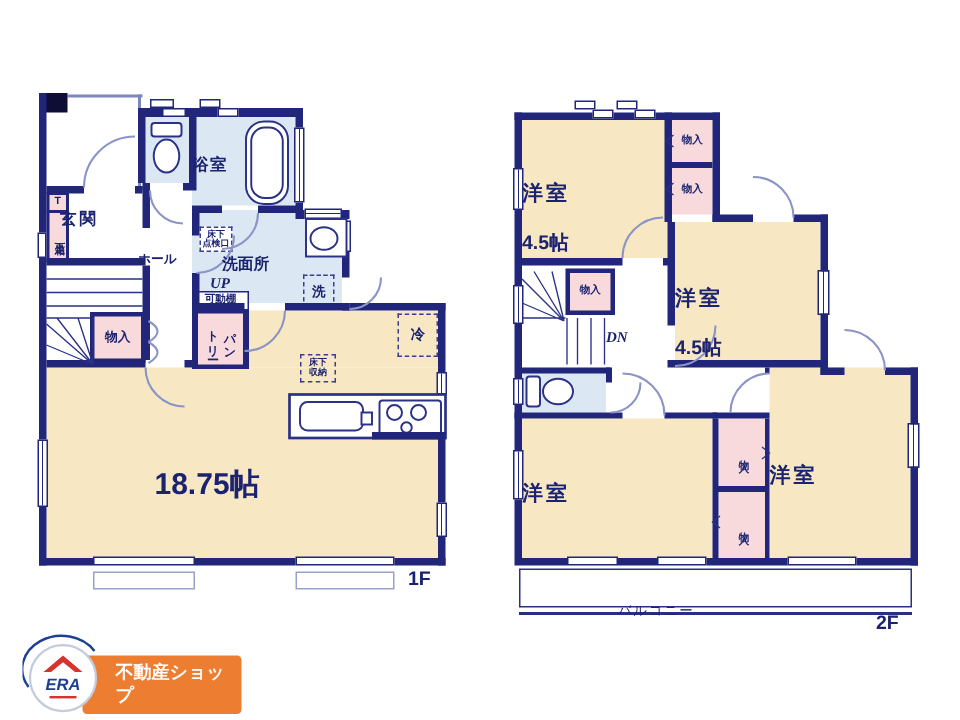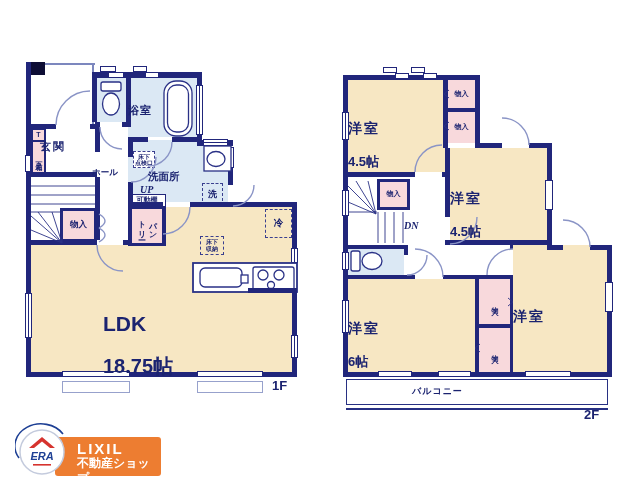--- a/index.html
+++ b/index.html
@@ -145,48 +145,45 @@
       <ellipse cx="372" cy="261" rx="10" ry="8.5"></ellipse>
     </g>
   </svg>
 
   <div class="lbl" style="left:40px;top:140px;width:40px;font-size:11px;letter-spacing:2px;">玄関</div>
   <div class="lbl" style="left:128px;top:104px;width:48px;font-size:11px;letter-spacing:1px;">浴室</div>
   <div class="lbl" style="left:148px;top:170px;width:60px;font-size:10.5px;">洗面所</div>
   <div class="lbl" style="left:92px;top:168px;width:36px;font-size:8.5px;">ホール</div>
   <div class="lbl serifital" style="left:94px;top:184px;width:24px;font-size:10px;margin-left:46px;">UP</div>
   <div class="lbl" style="left:103px;top:294px;width:120px;">
-    <div style="font-size:21px;">LDK</div>
     <div style="font-size:20px;">18.75帖</div>
   </div>
   <div class="lbl" style="left:272px;top:379px;width:30px;font-size:13px;">1F</div>
 
   <div class="lbl" style="left:348px;top:102px;width:97px;">
     <div style="font-size:14px;letter-spacing:2px;">洋室</div>
     <div style="font-size:13px;">4.5帖</div>
   </div>
   <div class="lbl" style="left:450px;top:172px;width:97px;">
     <div style="font-size:14px;letter-spacing:2px;">洋室</div>
     <div style="font-size:13px;">4.5帖</div>
   </div>
   <div class="lbl" style="left:348px;top:302px;width:127px;">
     <div style="font-size:14px;letter-spacing:2px;">洋室</div>
-    <div style="font-size:13px;">6帖</div>
   </div>
   <div class="lbl" style="left:513px;top:290px;width:94px;">
     <div style="font-size:14px;letter-spacing:2px;">洋室</div>
   </div>
   <div class="lbl serifital" style="left:404px;top:220px;width:26px;font-size:10px;">DN</div>
-  <div class="lbl" style="left:412px;top:386px;width:130px;font-size:9px;font-weight:bold;letter-spacing:1px;">バルコニー</div>
+  <div class="lbl" style="left:412px;top:402px;width:130px;font-size:9px;font-weight:normal;letter-spacing:1px;">バルコニー</div>
   <div class="lbl" style="left:584px;top:408px;width:30px;font-size:13px;">2F</div>
 
 
   <div id="logo">
     <div id="logo-rect">
-      <div id="logo-brand">LIXIL</div>
       <div id="logo-sub">不動産ショップ</div>
     </div>
     <svg id="era" width="56" height="58">
       <circle cx="27" cy="30" r="22" fill="#fff" stroke="#c4cbdd" stroke-width="1.5"></circle>
       <path d="M4,36 A26,22 0 0 1 48,12" fill="none" stroke="#1d3f94" stroke-width="1.6"></path>
       <path d="M14,26 L27,15 L40,26 L35,26 L27,19.5 L19,26 Z" fill="#d6332e"></path>
       <text x="27" y="38" text-anchor="middle" font-size="11" font-weight="bold" font-style="italic" fill="#1d3f94" font-family="Liberation Sans, sans-serif">ERA</text>
       <rect x="18" y="42" width="18" height="1.6" fill="#d6332e"></rect>
     </svg>
   </div>

